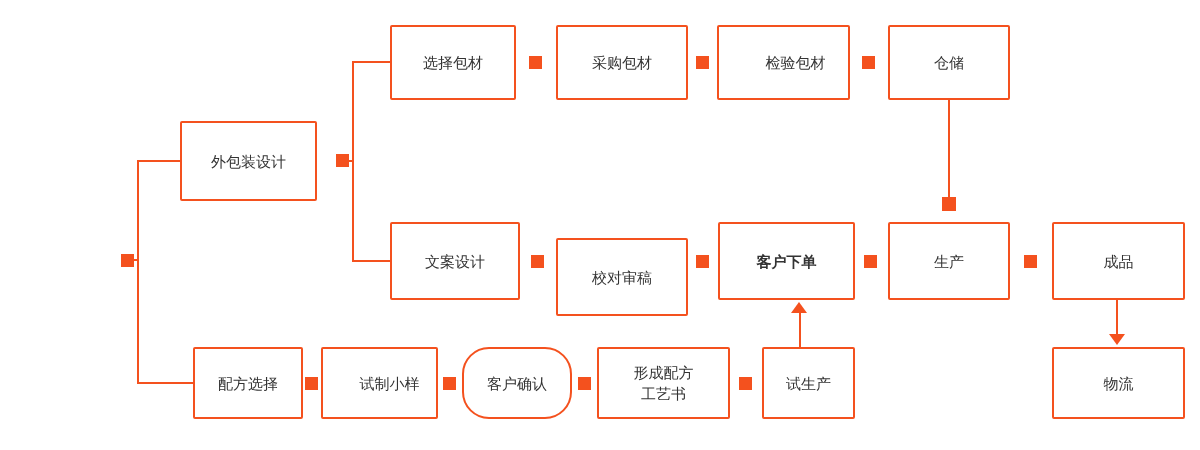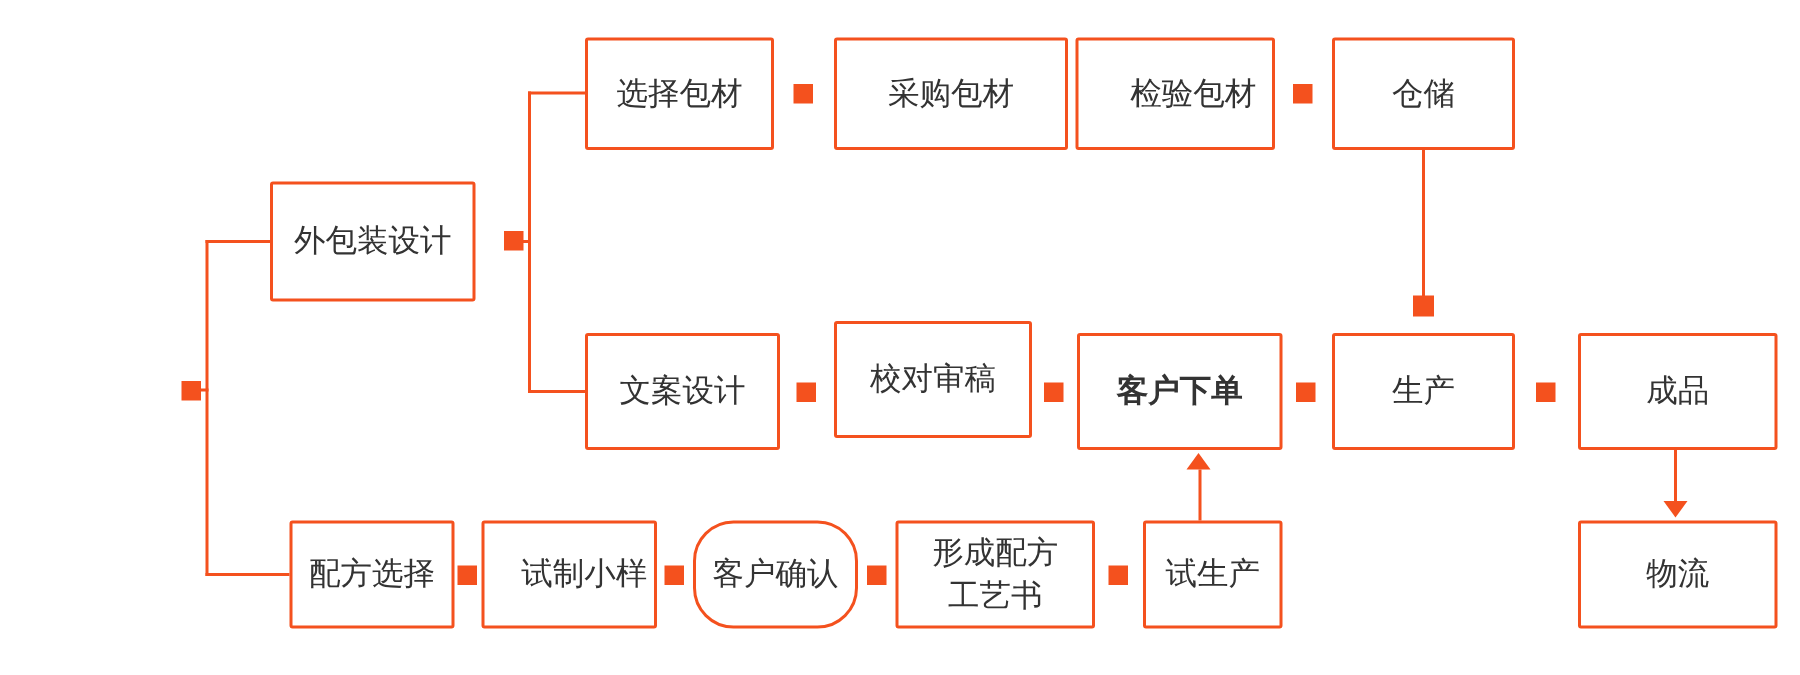--- a/index.html
+++ b/index.html
@@ -23,21 +23,21 @@
   .node{
     position:absolute;
     background:var(--box-bg);
     border:2px solid var(--accent);
     border-radius:2px;
     display:flex;
     align-items:center;
     justify-content:center;
     text-align:center;
     color:var(--text);
-    font-size:21px;
+    font-size:15px;
     line-height:1.4;
     white-space:pre-line;
   }
   .sq{
     position:absolute;
     width:13px;
     height:13px;
     background:var(--accent);
   }
   .sq.big{width:14px;height:14px;}
@@ -91,26 +91,26 @@
   <div class="sq" style="left:578px;top:377px;"></div>
   <div class="sq" style="left:739px;top:377px;"></div>
   <div class="sq big" style="left:942px;top:197px;"></div>
 
   <div class="arrow-up" style="left:791px;top:302px;"></div>
   <div class="arrow-down" style="left:1109px;top:334px;"></div>
 
   <div class="node" style="left:180px;top:121px;width:137px;height:80px;">外包装设计</div>
 
   <div class="node" style="left:390px;top:25px;width:126px;height:75px;">选择包材</div>
-  <div class="node" style="left:556px;top:25px;width:156px;height:75px;">采购包材</div>
+  <div class="node" style="left:556px;top:25px;width:132px;height:75px;">采购包材</div>
   <div class="node" style="left:717px;top:25px;width:133px;height:75px;padding-left:24px;">检验包材</div>
   <div class="node" style="left:888px;top:25px;width:122px;height:75px;text-align:center;">仓储</div>
 
   <div class="node" style="left:390px;top:222px;width:130px;height:78px;">文案设计</div>
-  <div class="node" style="left:556px;top:214px;width:132px;height:78px;">校对审稿</div>
+  <div class="node" style="left:556px;top:238px;width:132px;height:78px;">校对审稿</div>
   <div class="node" style="left:718px;top:222px;width:137px;height:78px;font-weight:bold;">客户下单</div>
   <div class="node" style="left:888px;top:222px;width:122px;height:78px;">生产</div>
   <div class="node" style="left:1052px;top:222px;width:133px;height:78px;">成品</div>
 
   <div class="node" style="left:193px;top:347px;width:110px;height:72px;">配方选择</div>
   <div class="node" style="left:321px;top:347px;width:117px;height:72px;padding-left:20px;">试制小样</div>
   <div class="node" style="left:462px;top:347px;width:110px;height:72px;border-radius:27px;">客户确认</div>
   <div class="node" style="left:597px;top:347px;width:133px;height:72px;">形成配方
 工艺书</div>
   <div class="node" style="left:762px;top:347px;width:93px;height:72px;">试生产</div>

